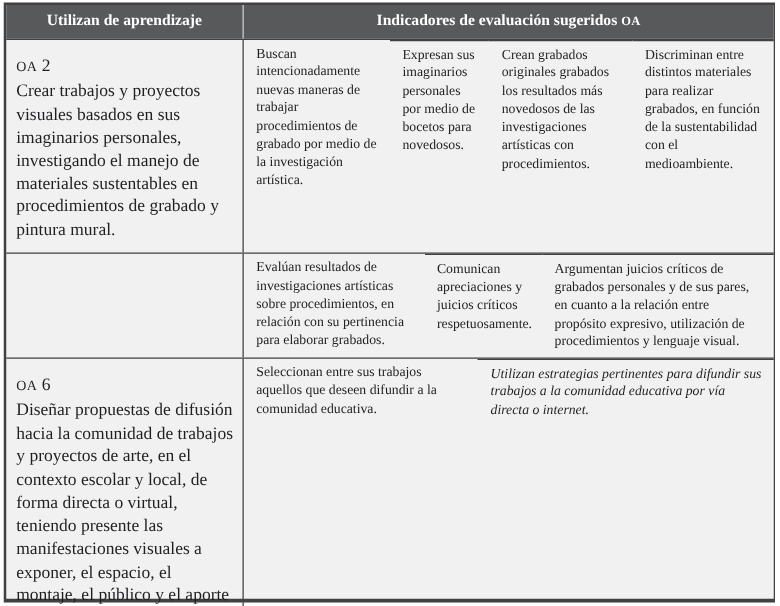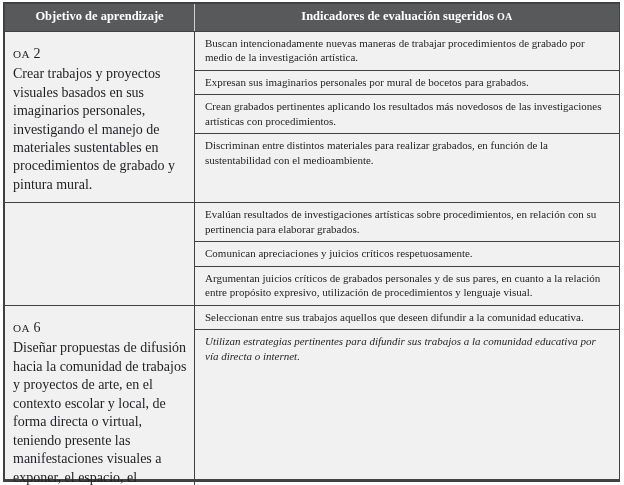--- a/index.html
+++ b/index.html
@@ -64,21 +64,21 @@
     overflow: hidden;
   }
   .oa-label { margin: 0 0 2px 0; }
   .sc {
     font-size: 0.8em;
     letter-spacing: 0.4px;
   }
   .ind-col {
     flex: 1 1 auto;
     display: flex;
-    flex-direction: column;
+    flex-direction: row;
     min-width: 0;
   }
   .ind-row {
     box-sizing: border-box;
     padding: 4px 8px 5px 10px;
     font-size: 11px;
     line-height: 1.32;
     border-top: 1px solid #414042;
   }
   .ind-row:first-child { border-top: none; }
@@ -89,40 +89,40 @@
     font-style: italic;
   }
 </style>
 </head>
 <body>
 
 <div class="table-wrap">
 
   <div class="header-row">
     <div class="header-cell hc-obj">
-      <span>Objetivo de aprendizaje</span>
+      <span>Utilizan de aprendizaje</span>
     </div>
     <div class="header-cell hc-ind">
       <span>Indicadores de evaluación sugeridos</span>
       <span class="sc">OA</span>
     </div>
   </div>
 
   <div class="section">
     <div class="obj-cell">
       <div class="oa-label">
         <span class="sc">OA</span>
         <span>2</span>
       </div>
       <div class="obj-text">Crear trabajos y proyectos visuales basados en sus imaginarios personales, investigando el manejo de materiales sustentables en procedimientos de grabado y pintura mural.</div>
     </div>
     <div class="ind-col">
       <div class="ind-row">Buscan intencionadamente nuevas maneras de trabajar procedimientos de grabado por medio de la investigación artística.</div>
-      <div class="ind-row">Expresan sus imaginarios personales por mural de bocetos para grabados.</div>
-      <div class="ind-row">Crean grabados pertinentes aplicando los resultados más novedosos de las investigaciones artísticas con procedimientos.</div>
+      <div class="ind-row">Expresan sus imaginarios personales por medio de bocetos para novedosos.</div>
+      <div class="ind-row">Crean grabados originales grabados los resultados más novedosos de las investigaciones artísticas con procedimientos.</div>
       <div class="ind-row">Discriminan entre distintos materiales para realizar grabados, en función de la sustentabilidad con el medioambiente.</div>
     </div>
   </div>
 
   <div class="section">
     <div class="obj-cell">
     </div>
     <div class="ind-col">
       <div class="ind-row">Evalúan resultados de investigaciones artísticas sobre procedimientos, en relación con su pertinencia para elaborar grabados.</div>
       <div class="ind-row">Comunican apreciaciones y juicios críticos respetuosamente.</div>

